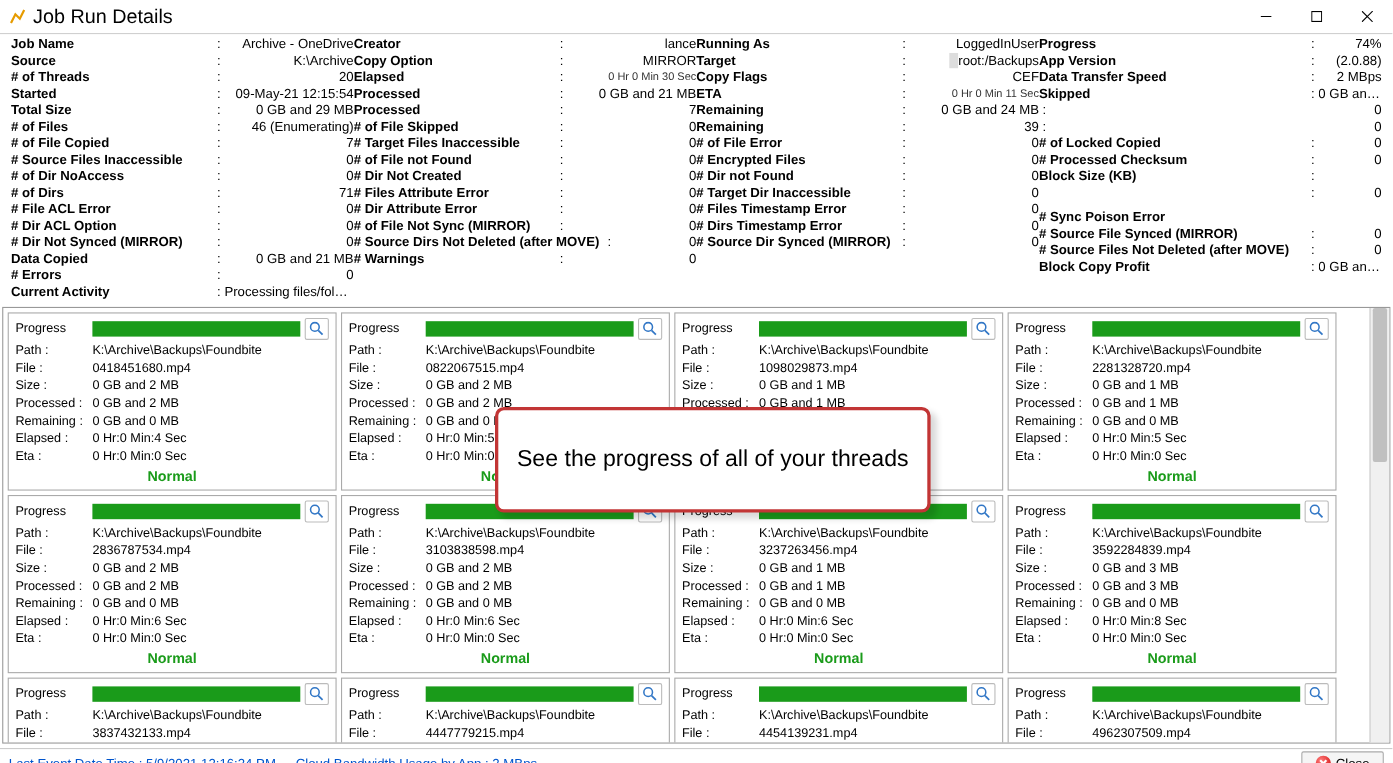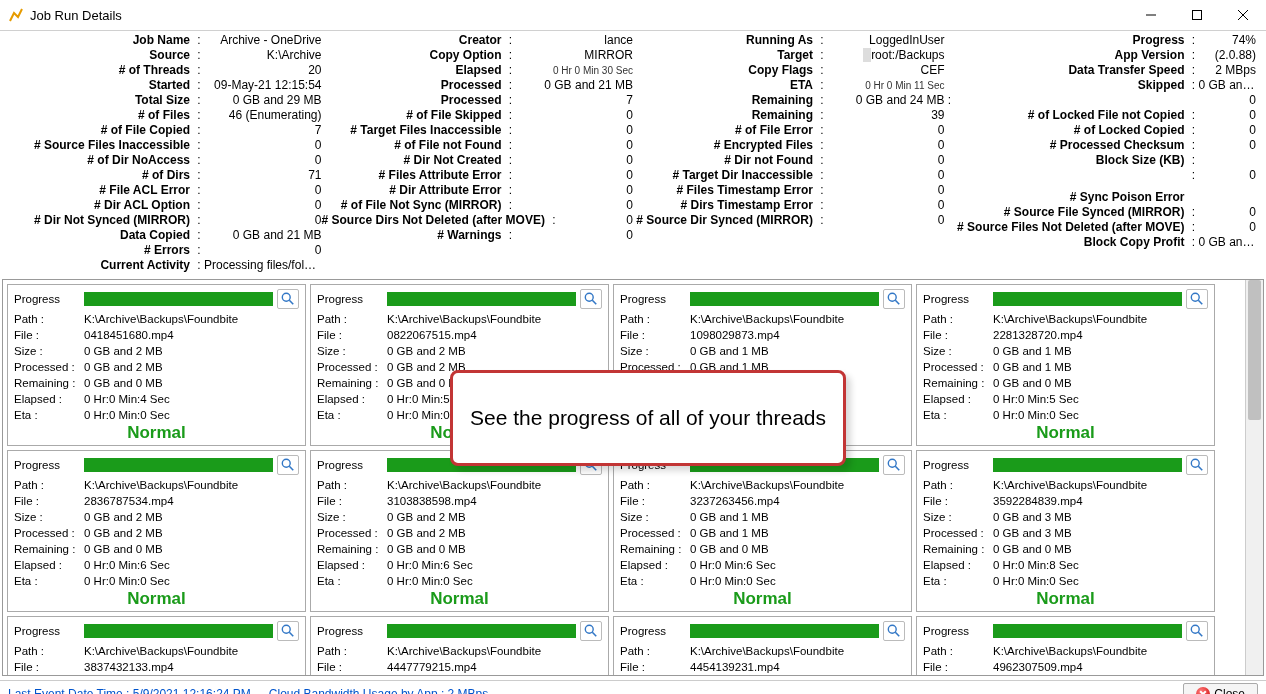--- a/index.html
+++ b/index.html
@@ -1,42 +1,42 @@
 <!DOCTYPE html>
 <html><head>
 <meta charset="utf-8">
 <style>
 html,body{margin:0;padding:0;font-family:"Segoe UI",Tahoma,sans-serif;font-size:12px;color:#000;background:#fff;width:1266px;height:694px;overflow:hidden}
 .titlebar{height:30px;display:flex;align-items:center;padding:0 0 0 8px;border-bottom:1px solid #d0d0d0}
 .titlebar .icon{width:16px;height:16px;margin-right:6px;display:inline-block}
-.titlebar .title{flex:0 0 auto;font-size:13px}
+.titlebar .title{flex:0 0 auto;font-size:18px}
 .titlebar .spacer{flex:1}
 .titlebar .ctrls{display:flex}
 .titlebar .ctrl{width:46px;height:30px;display:flex;align-items:center;justify-content:center;cursor:default}
 .summary{display:flex;padding:2px 10px 6px 10px;line-height:15px}
 .summary .col{flex:1;min-width:0}
 .summary .row{display:flex;white-space:nowrap}
-.summary .lbl{flex:0 0 180px;text-align:right;font-weight:700;padding-right:4px}
+.summary .lbl{flex:0 0 180px;font-weight:700;padding-right:4px}
 .summary .sep{flex:0 0 10px;text-align:center}
 .summary .val{flex:1;text-align:right;overflow:hidden;text-overflow:ellipsis}
 .summary .val.small{font-size:10px;color:#333}
 .summary .val .grey{background:#ddd;padding:0 4px;color:#666}
 .threads-wrap{display:flex;height:395px;border:1px solid #999;margin:0 2px;background:#fff}
 .threads{flex:1;display:flex;flex-wrap:wrap;align-content:flex-start;overflow:hidden;padding:2px}
 .scrollbar{width:17px;background:#f0f0f0;border-left:1px solid #ccc;position:relative}
 .scrollbar .thumb{position:absolute;top:0;left:2px;right:2px;height:140px;background:#c0c0c0;border-radius:2px}
 .thread-card{width:299px;border:1px solid #aaa;margin:2px;padding:4px 6px;box-sizing:border-box;font-size:11.5px;line-height:16px}
 .thread-card .pr{display:flex;align-items:center;margin-bottom:2px}
 .thread-card .pr .plabel{width:70px}
 .thread-card .pr .pbar{flex:1;height:14px;background:#1a9b1a}
 .thread-card .pr .mag{width:20px;height:18px;margin-left:4px;display:flex;align-items:center;justify-content:center;border:1px solid #bbb;border-radius:2px;cursor:pointer}
 .thread-card .tr{display:flex}
 .thread-card .tr .k{width:70px}
 .thread-card .tr .v{flex:1}
-.thread-card .status{text-align:center;color:#1a9b1a;font-weight:700;font-size:17px;margin-top:2px}
+.thread-card .status{text-align:center;color:#1a9b1a;font-weight:700;font-size:13px;margin-top:2px}
 .callout{position:absolute;left:450px;top:370px;width:390px;height:90px;background:#fff;border:3px solid #c23535;border-radius:8px;box-shadow:5px 5px 6px rgba(0,0,0,0.15);display:flex;align-items:center;justify-content:center;font-size:21px;z-index:100}
 .footer-sep{height:1px;background:#ccc;margin:4px 0 0 0}
 .footer{height:26px;display:flex;align-items:center;padding:0 8px;font-size:12px}
 .footer .blue{color:#0054cc}
 .footer .spacer{flex:1}
 .close-btn{display:flex;align-items:center;gap:4px;border:1px solid #aaa;background:#f5f5f5;padding:3px 12px;border-radius:2px;cursor:pointer;font-size:12px}
 .close-btn .ci{width:14px;height:14px;border-radius:50%;background:radial-gradient(circle at 35% 30%,#ff7a7a,#c00);position:relative}
 .close-btn .ci::before,.close-btn .ci::after{content:"";position:absolute;left:3px;top:6px;width:8px;height:2px;background:#fff}
 .close-btn .ci::before{transform:rotate(45deg)}
 .close-btn .ci::after{transform:rotate(-45deg)}
@@ -324,21 +324,20 @@
       <div class="row">
         <div class="lbl" style="flex-basis: 240px;">Skipped</div>
         <div class="sep">:</div>
         <div class="val">0 GB and 0 MB</div>
       </div>
       <div class="row">
         <div class="sep">:</div>
         <div class="val">0</div>
       </div>
       <div class="row">
-        <div class="lbl" style="flex-basis: 240px;"># of Locked File not Copied</div>
         <div class="sep">:</div>
         <div class="val">0</div>
       </div>
       <div class="row">
         <div class="lbl" style="flex-basis: 240px;"></div>
         <div class="sep"></div>
         <div class="val"></div>
       </div>
       <div class="row">
         <div class="lbl" style="flex-basis: 240px;"># of Locked Copied</div>

